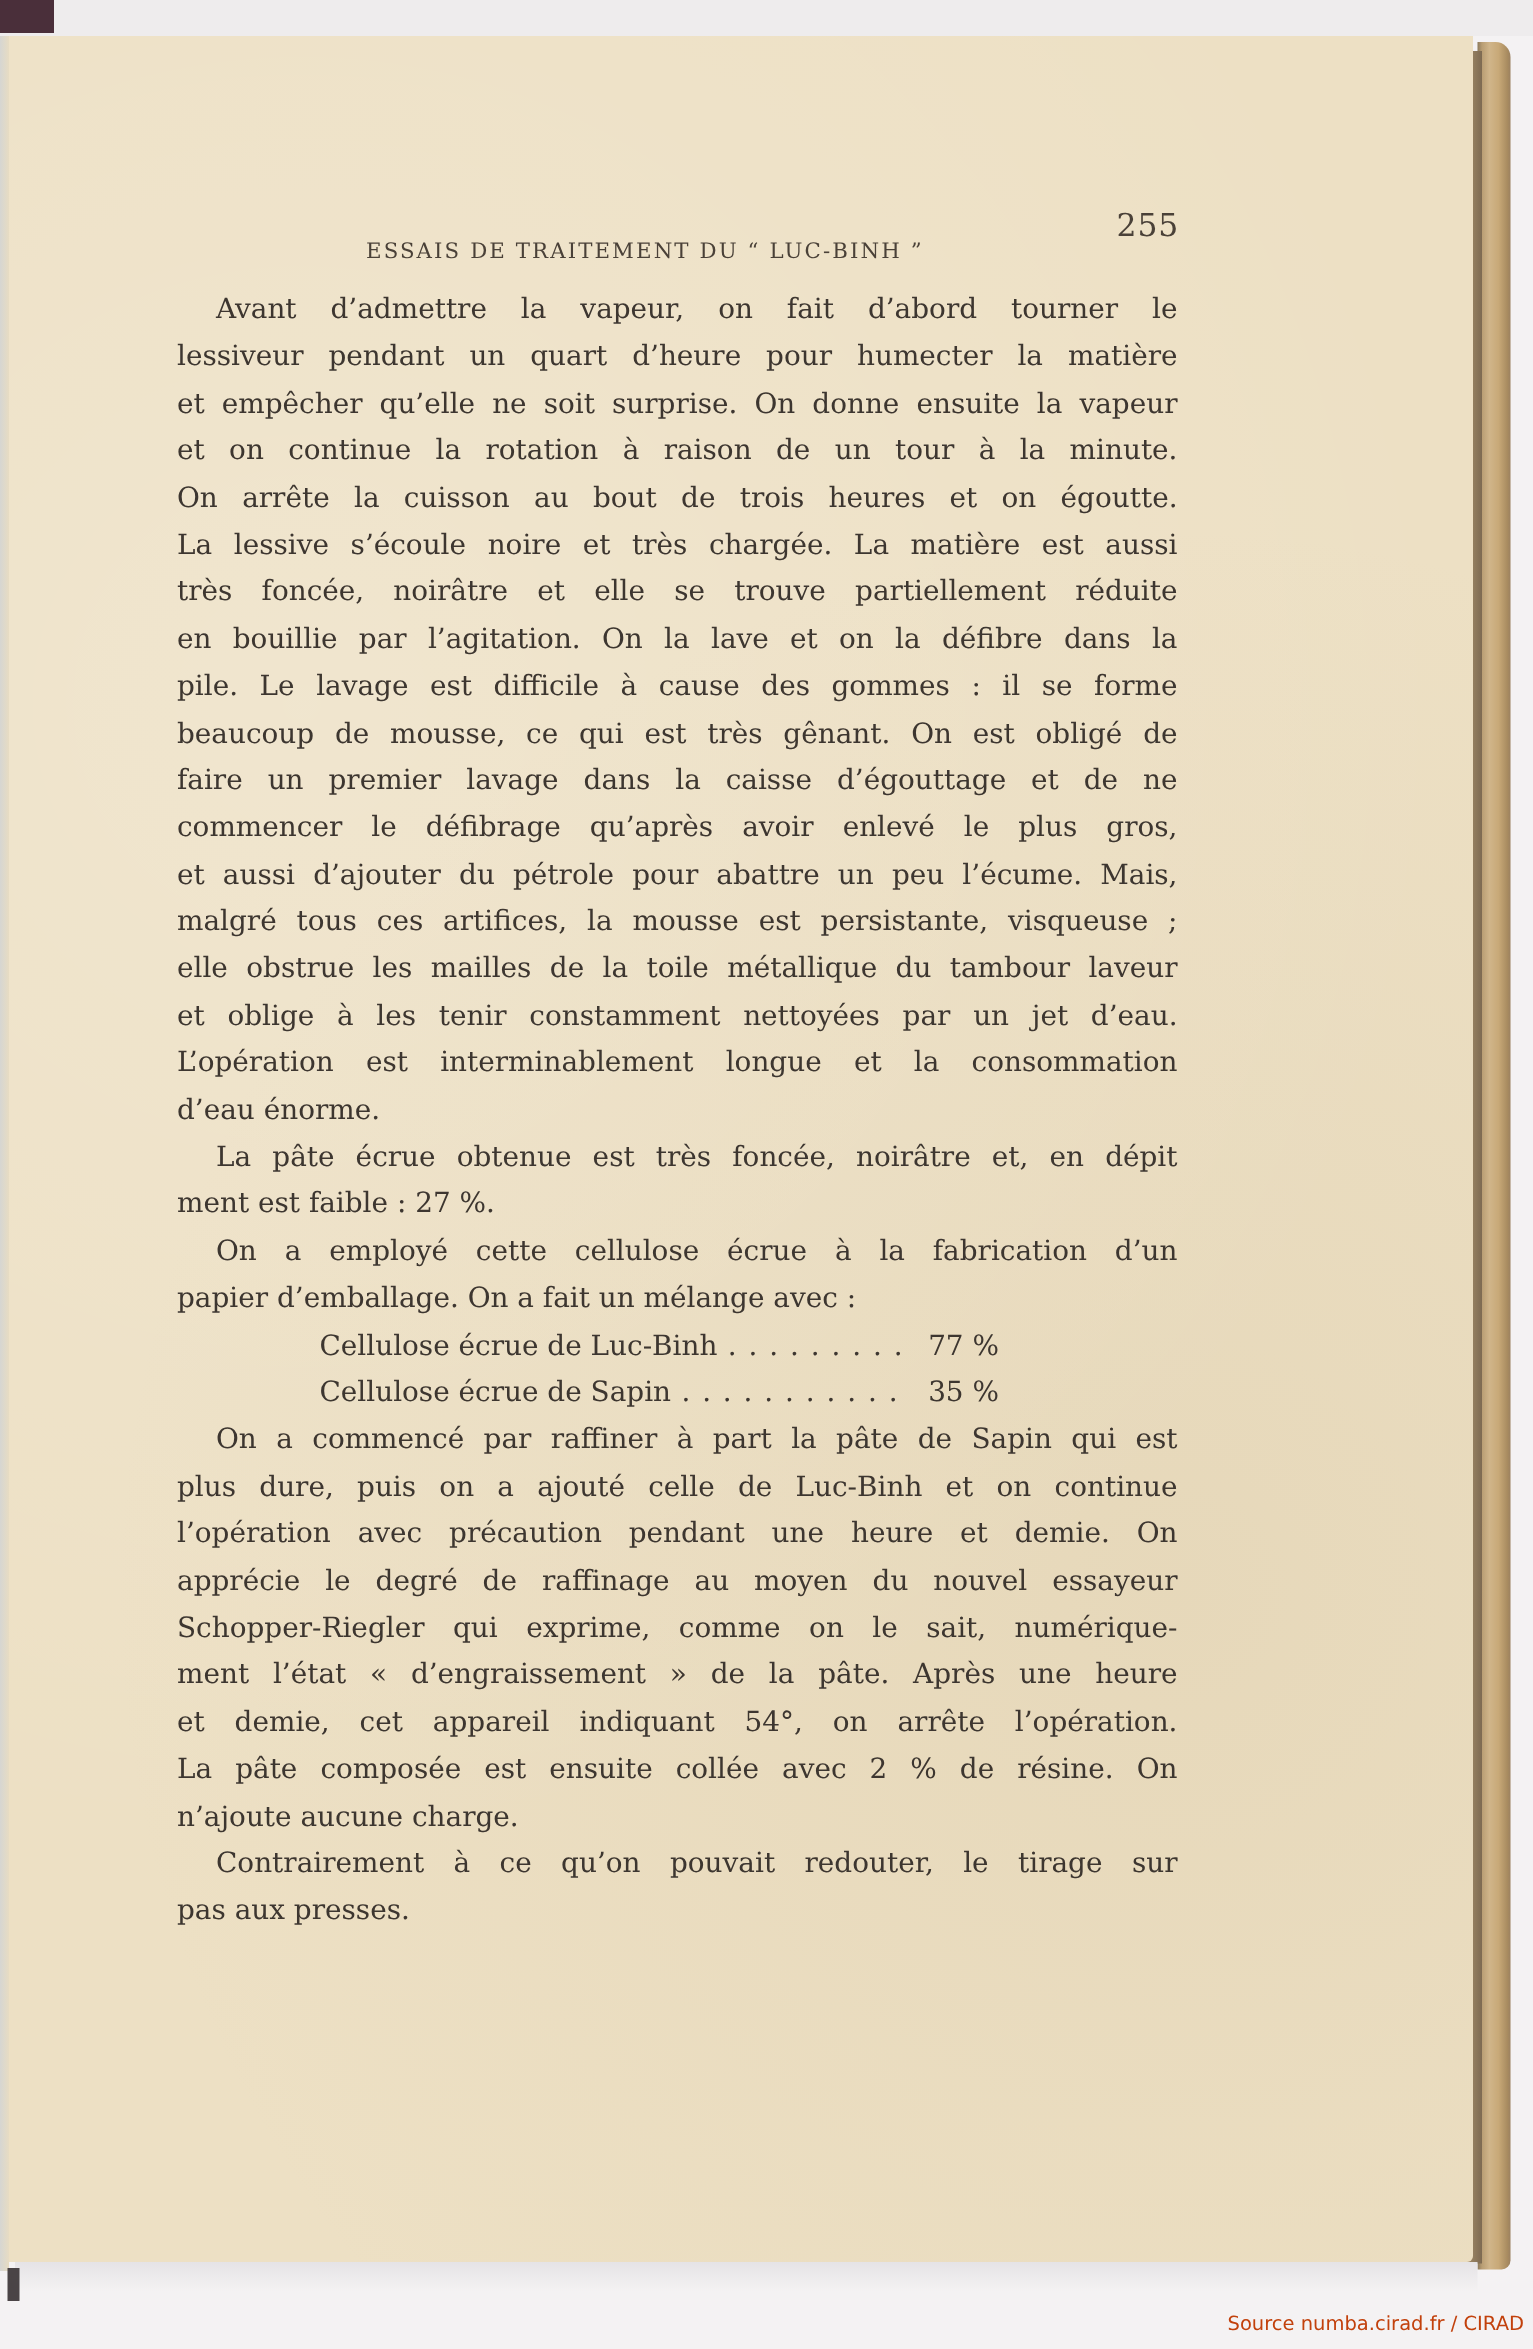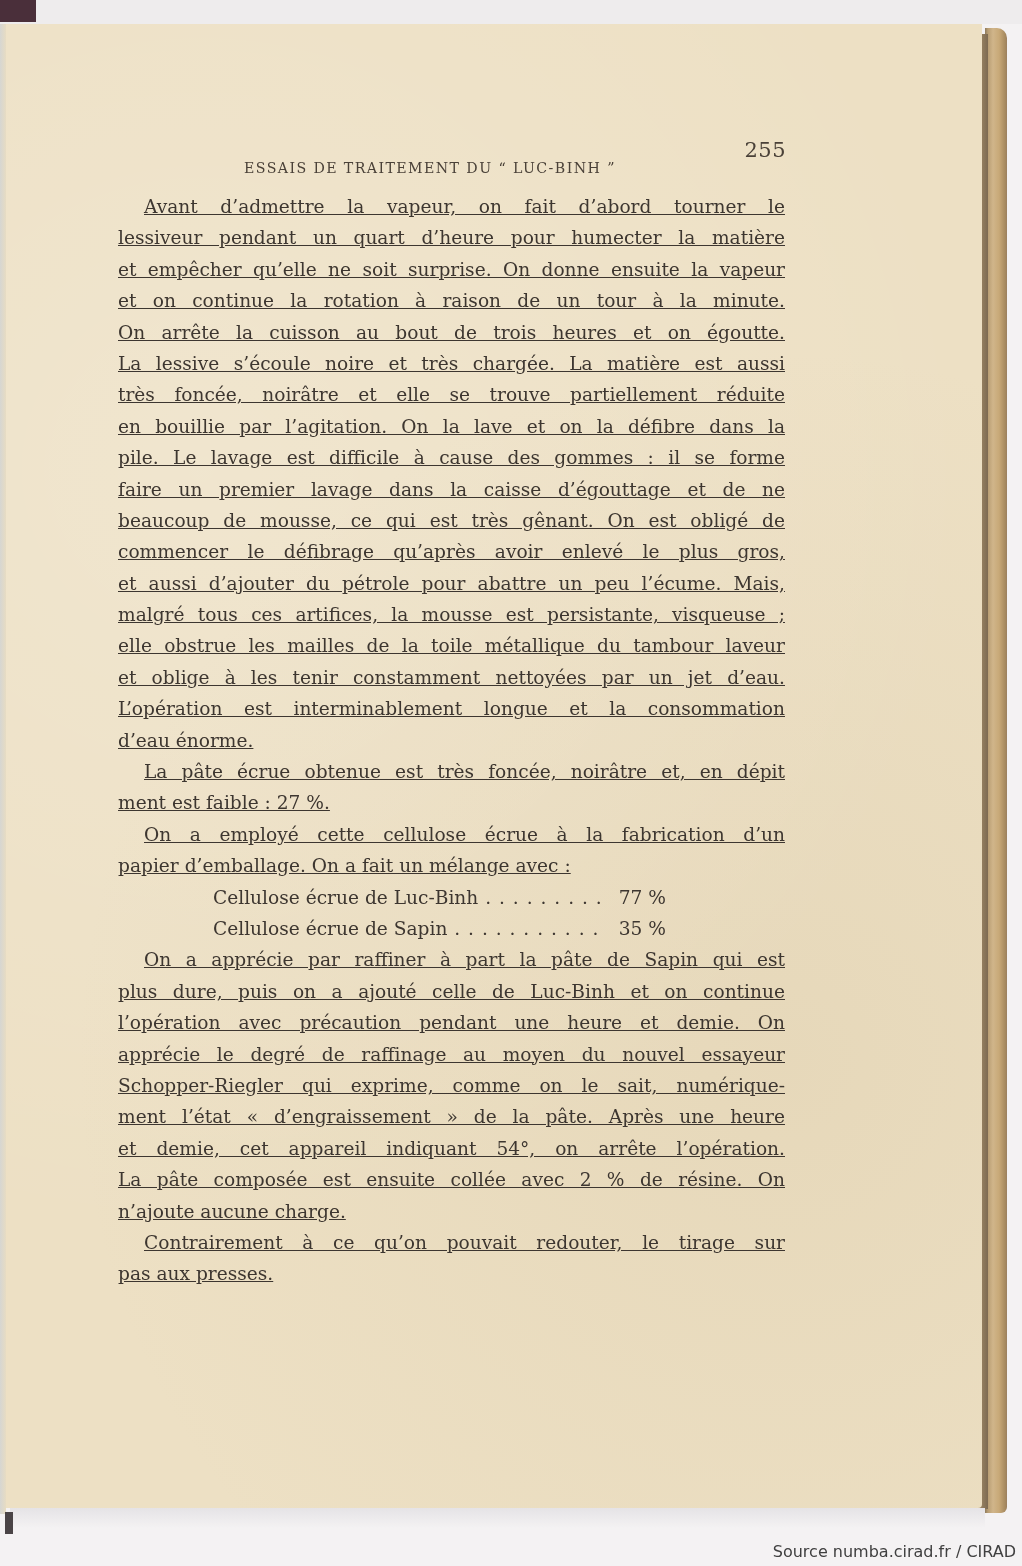--- a/index.html
+++ b/index.html
@@ -95,21 +95,20 @@
       font-size: 18.6px;
       line-height: 31.4px;
       text-align: justify;
     }
     .line {
       display: block;
       white-space: nowrap;
       text-align-last: justify;
       text-align: justify;
       height: 31.4px;
-      text-decoration: underline;
     }
     .line.last {
       text-align-last: left;
     }
     .line.indent {
       padding-left: 26px;
     }
     .table-row {
       display: flex;
       padding-left: 95px;
@@ -126,22 +125,22 @@
       letter-spacing: 1px;
     }
     .table-row .value {
       width: 60px;
       text-align: right;
     }
     .source-credit {
       position: absolute;
       right: 6px; top: 1542px;
       font-family: "DejaVu Sans", sans-serif;
-      font-size: 16px;
-      color: #404040;
+      font-size: 13px;
+      color: #c2410c;
       white-space: nowrap;
     }
   </style>
 </head>
 <body>
 
 <div class="scan-top"></div>
 <div class="spine-mark"></div>
 <div class="left-edge"></div>
 <div class="page-stack"></div>
@@ -160,22 +159,22 @@
   <div>
     <span class="line indent">Avant d’admettre la vapeur, on fait d’abord tourner le</span>
     <span class="line">lessiveur pendant un quart d’heure pour humecter la matière</span>
     <span class="line">et empêcher qu’elle ne soit surprise. On donne ensuite la vapeur</span>
     <span class="line">et on continue la rotation à raison de un tour à la minute.</span>
     <span class="line">On arrête la cuisson au bout de trois heures et on égoutte.</span>
     <span class="line">La lessive s’écoule noire et très chargée. La matière est aussi</span>
     <span class="line">très foncée, noirâtre et elle se trouve partiellement réduite</span>
     <span class="line">en bouillie par l’agitation. On la lave et on la défibre dans la</span>
     <span class="line">pile. Le lavage est difficile à cause des gommes : il se forme</span>
+    <span class="line">beaucoup de mousse, ce qui est très gênant. On est obligé de</span>
     <span class="line">faire un premier lavage dans la caisse d’égouttage et de ne</span>
-    <span class="line">beaucoup de mousse, ce qui est très gênant. On est obligé de</span>
     <span class="line">commencer le défibrage qu’après avoir enlevé le plus gros,</span>
     <span class="line">et aussi d’ajouter du pétrole pour abattre un peu l’écume. Mais,</span>
     <span class="line">malgré tous ces artifices, la mousse est persistante, visqueuse ;</span>
     <span class="line">elle obstrue les mailles de la toile métallique du tambour laveur</span>
     <span class="line">et oblige à les tenir constamment nettoyées par un jet d’eau.</span>
     <span class="line">L’opération est interminablement longue et la consommation</span>
     <span class="line last">d’eau énorme.</span>
   </div>
 
   <div>
@@ -193,21 +192,21 @@
       <span class="label">Cellulose écrue de Luc-Binh</span>
       <span class="value">77 %</span>
     </div>
     <div class="table-row">
       <span class="label">Cellulose écrue de Sapin</span>
       <span class="value">35 %</span>
     </div>
   </div>
 
   <div>
-    <span class="line indent">On a apprécie par raffiner à part la pâte de Sapin qui est</span>
+    <span class="line indent">On a commencé par raffiner à part la pâte de Sapin qui est</span>
     <span class="line">plus dure, puis on a ajouté celle de Luc-Binh et on continue</span>
     <span class="line">l’opération avec précaution pendant une heure et demie. On</span>
     <span class="line">apprécie le degré de raffinage au moyen du nouvel essayeur</span>
     <span class="line">Schopper-Riegler qui exprime, comme on le sait, numérique-</span>
     <span class="line">ment l’état « d’engraissement » de la pâte. Après une heure</span>
     <span class="line">et demie, cet appareil indiquant 54°, on arrête l’opération.</span>
     <span class="line">La pâte composée est ensuite collée avec 2 % de résine. On</span>
     <span class="line last">n’ajoute aucune charge.</span>
   </div>
 

